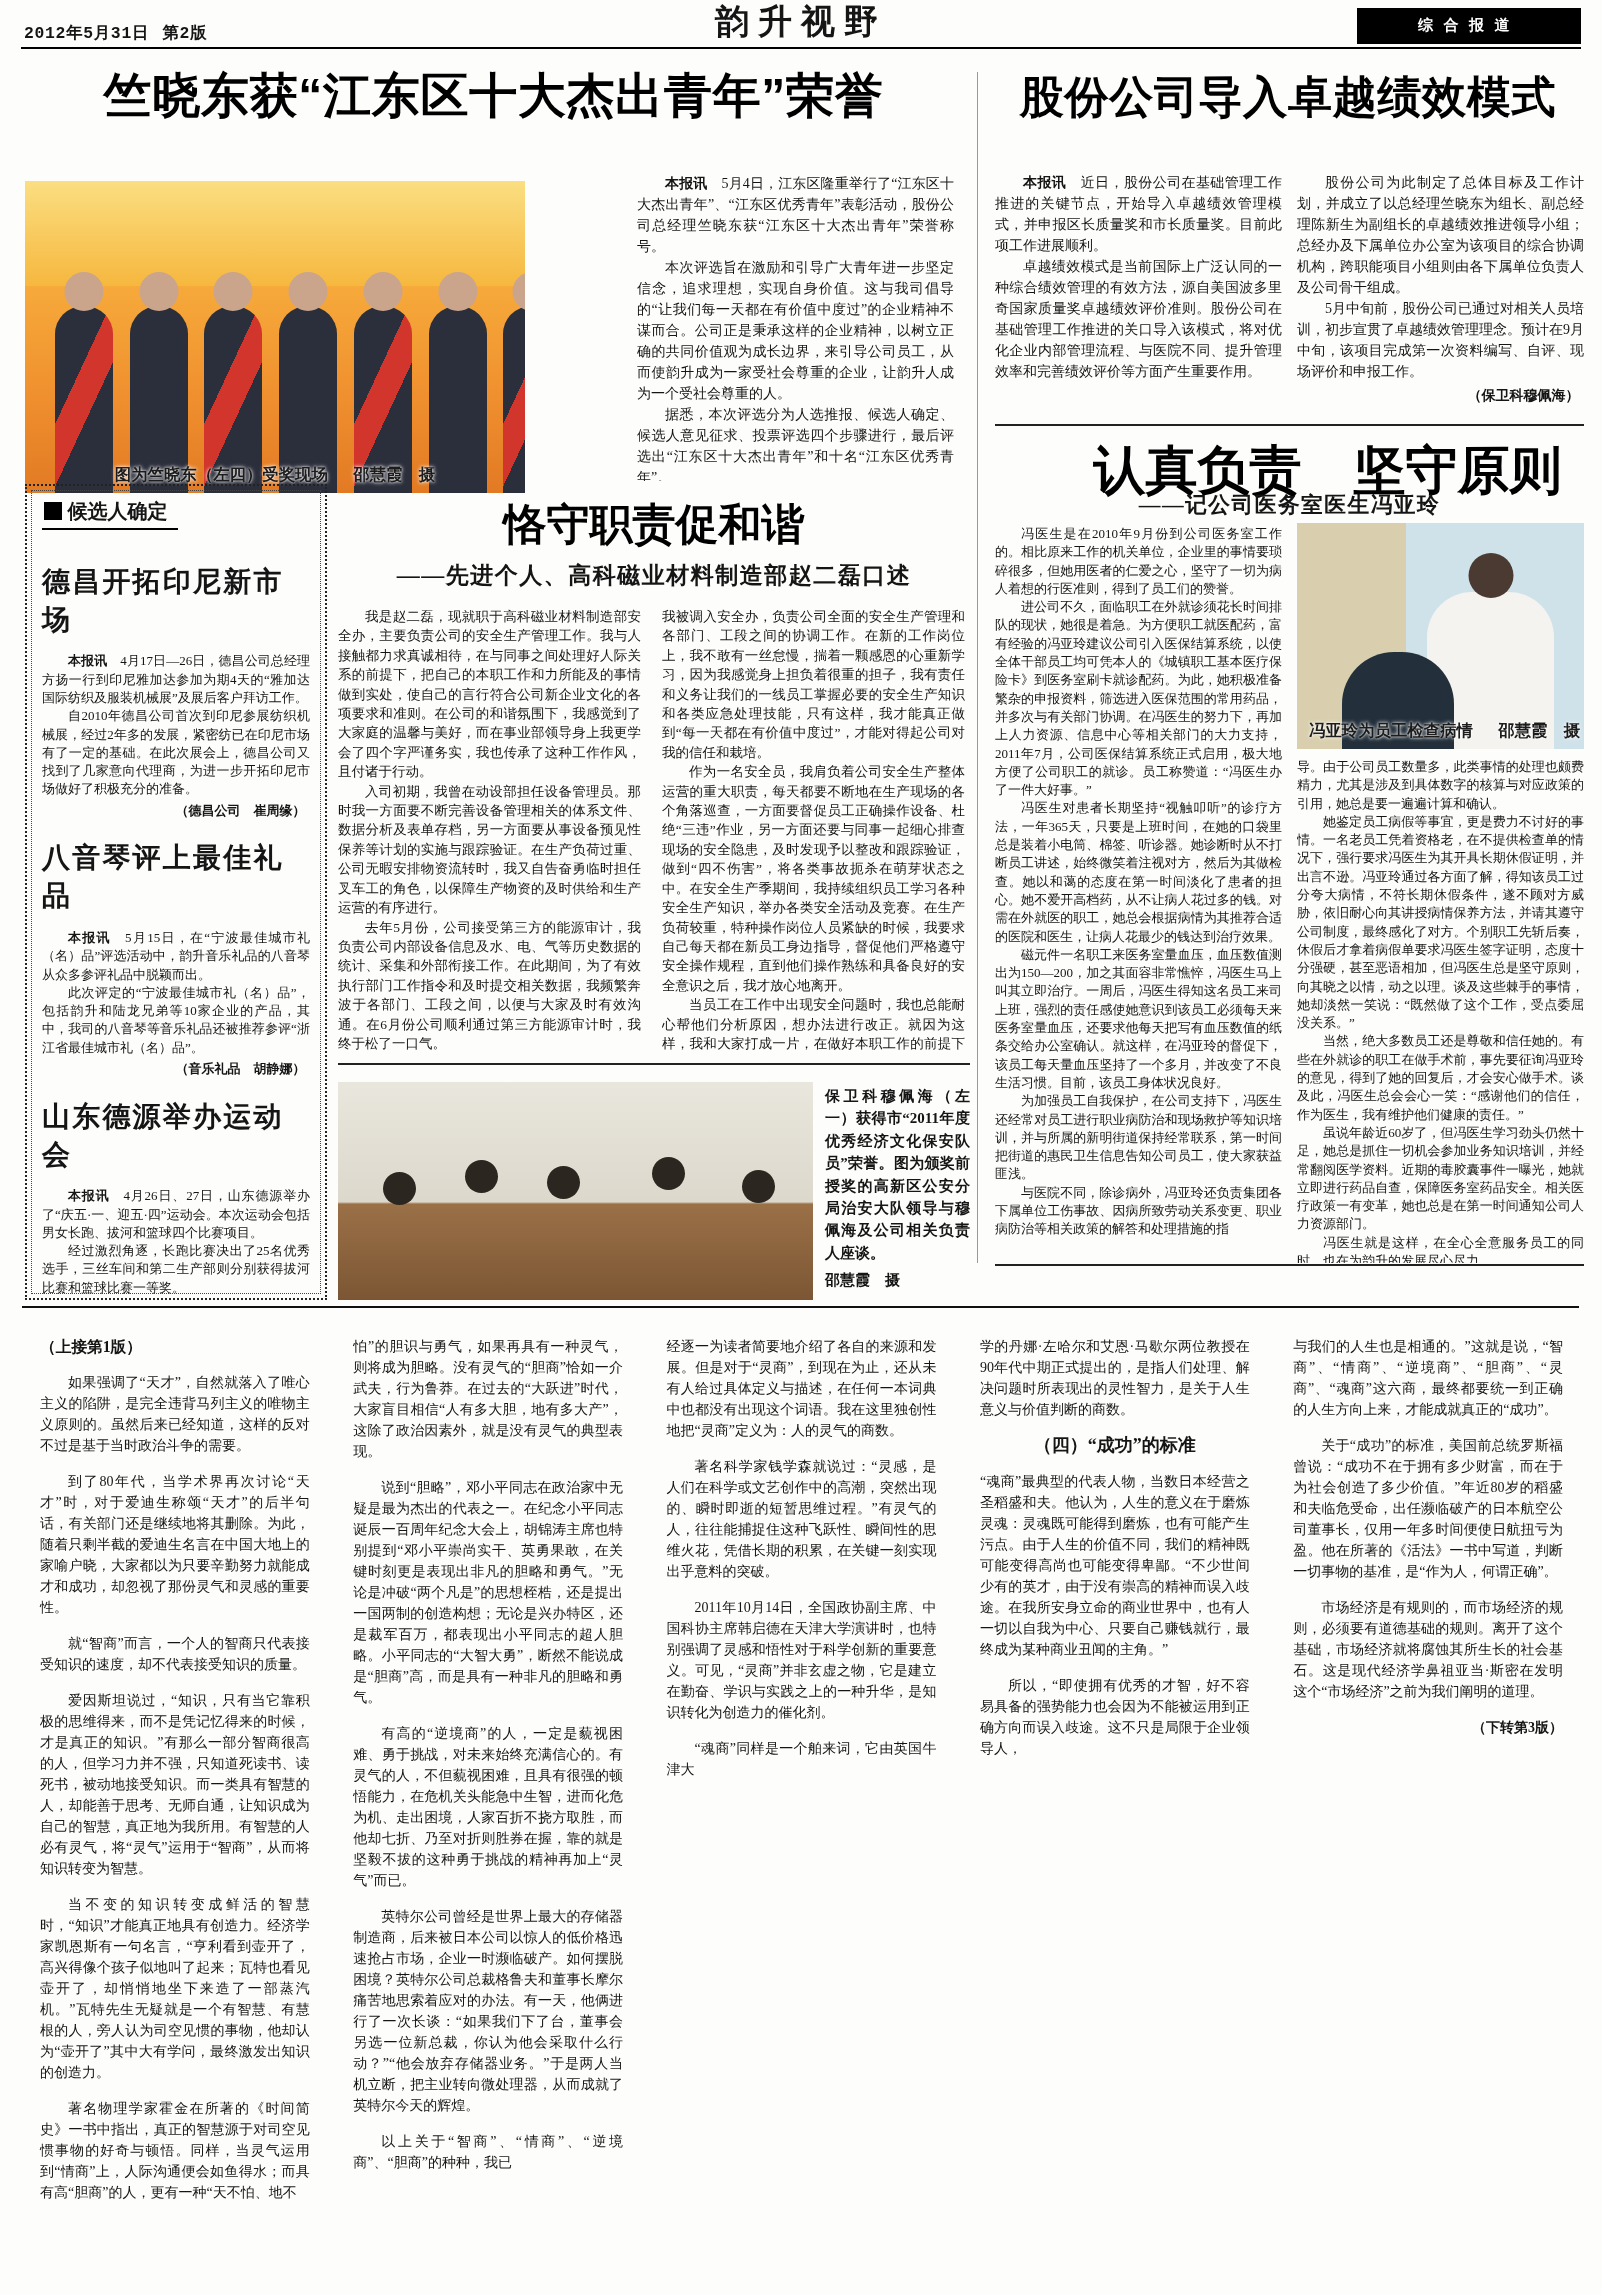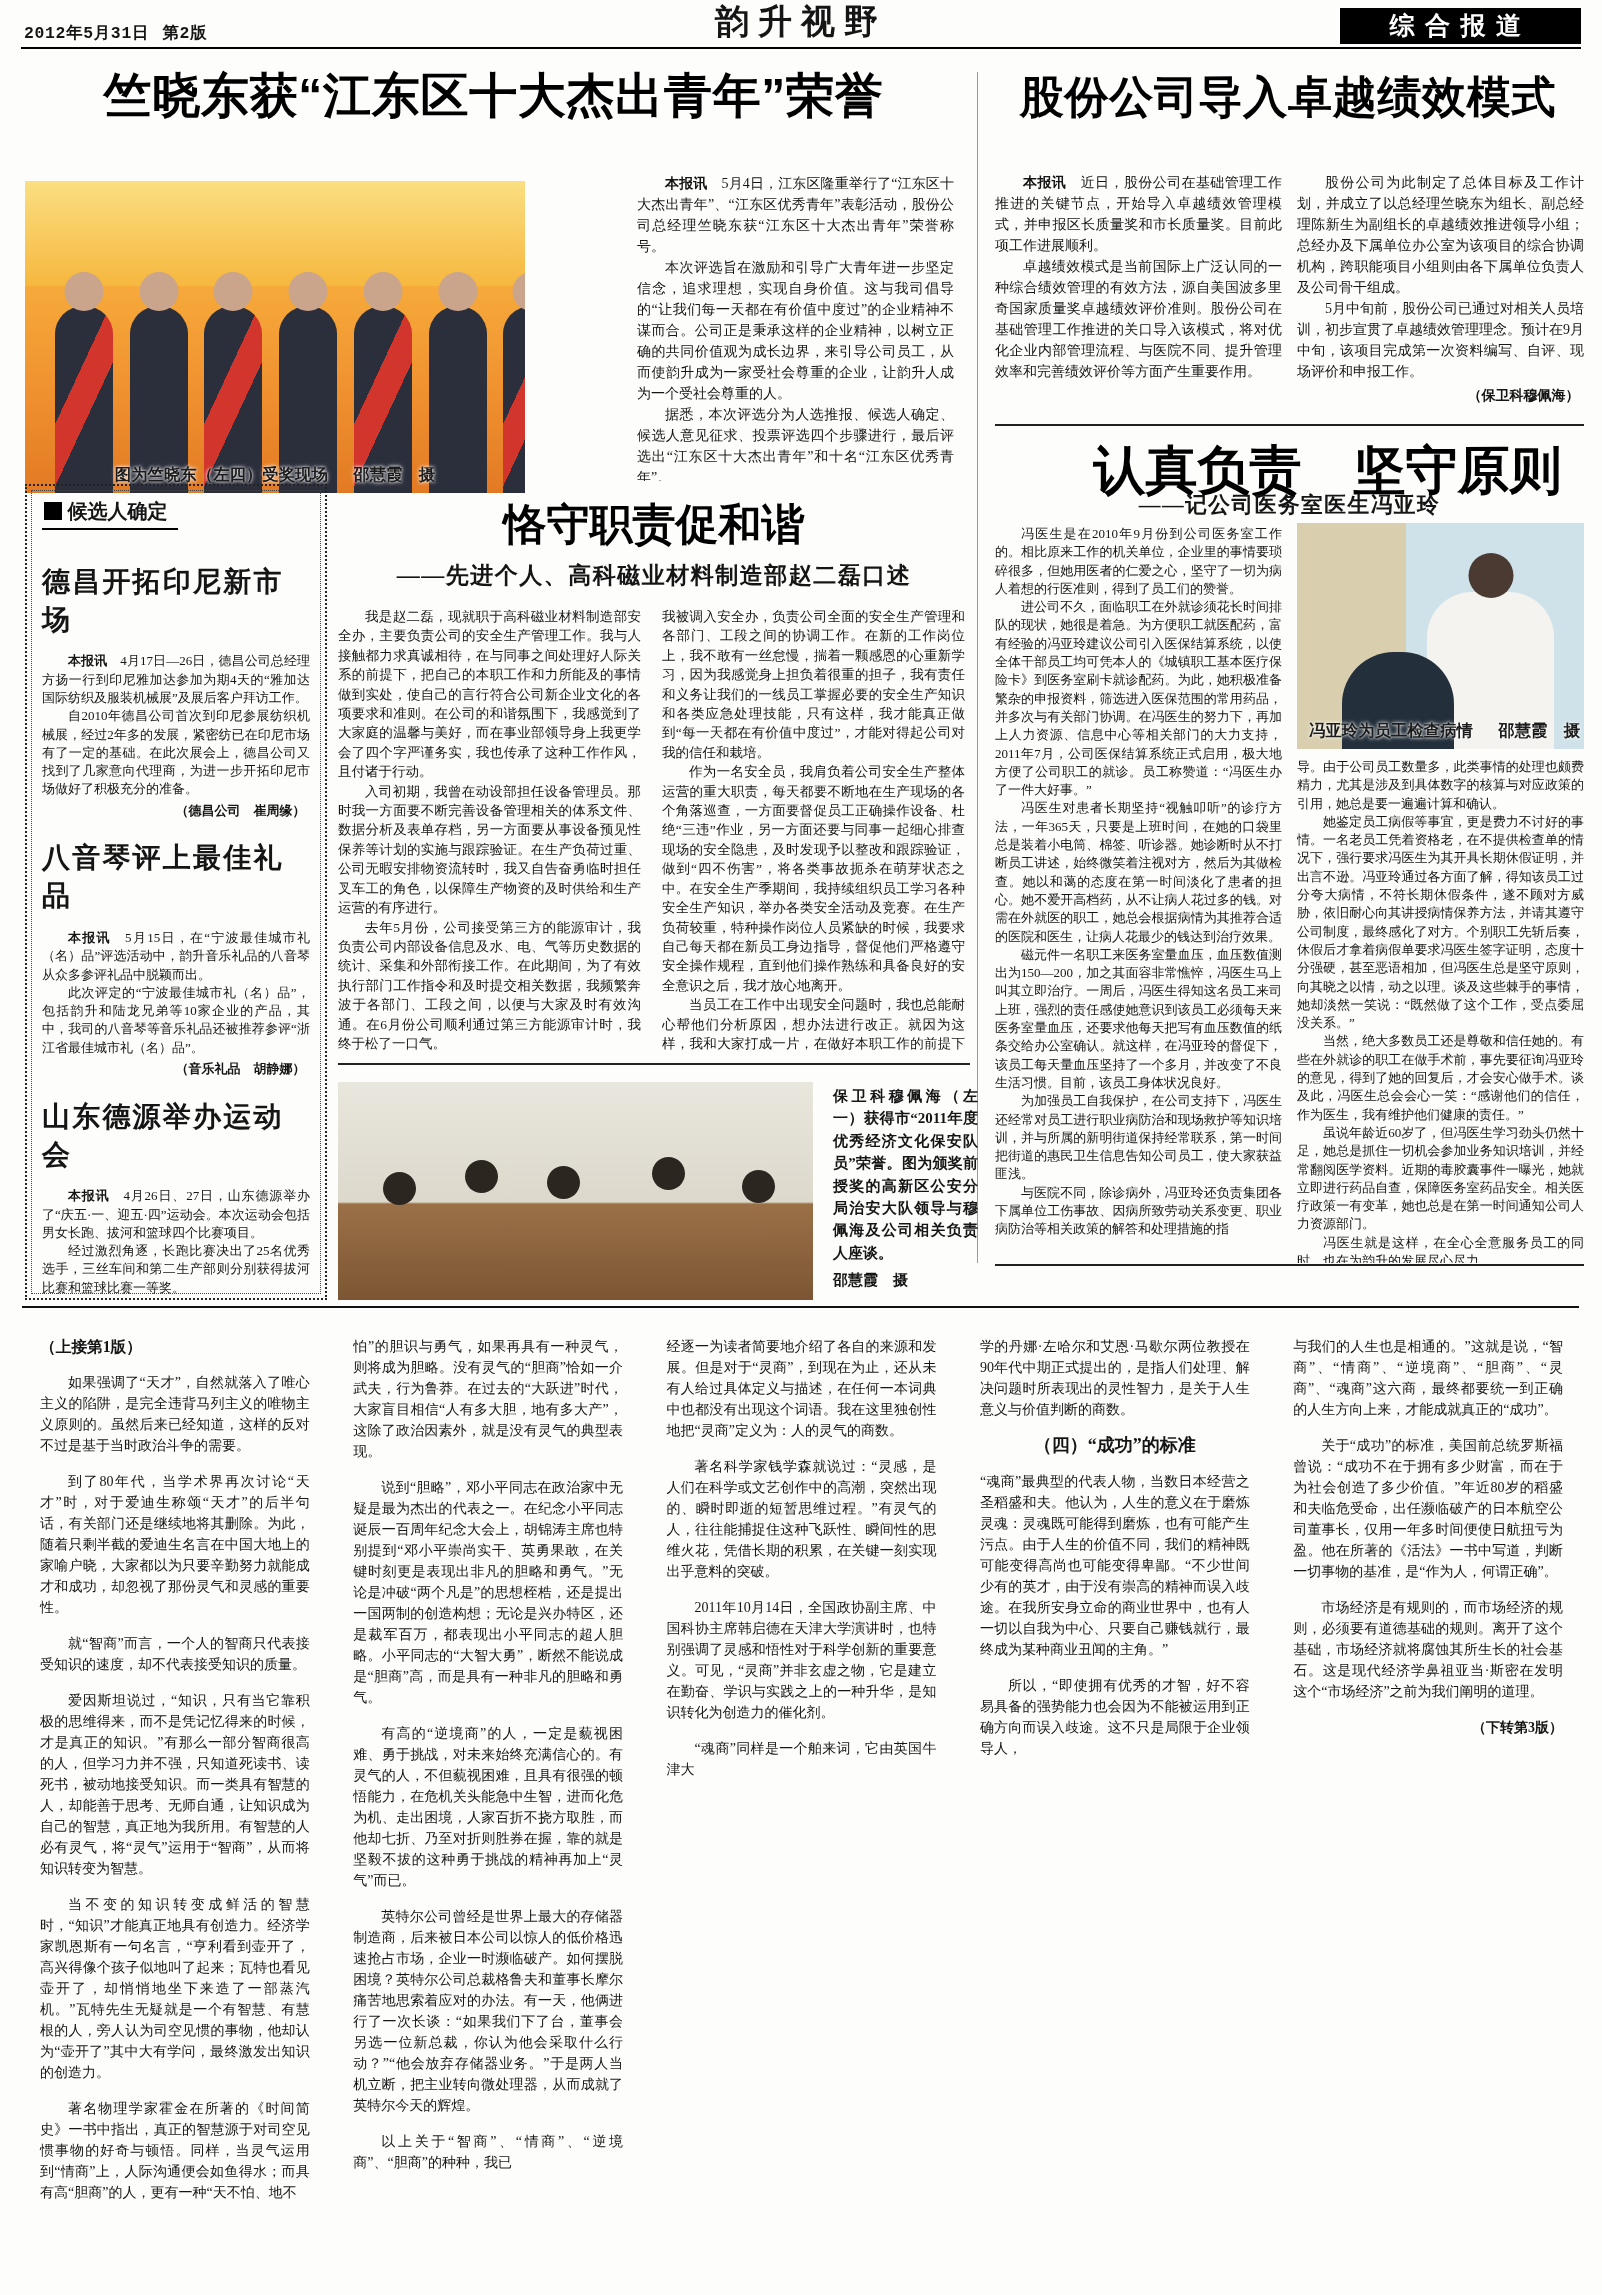--- a/index.html
+++ b/index.html
@@ -5,22 +5,22 @@
   html,body{margin:0;padding:0;background:#e9e7e2;}
   .page{position:relative;width:1602px;height:2295px;background:#fdfdfb;color:#151515;
         font-family:"Liberation Serif","DejaVu Serif",serif;overflow:hidden;}
   
   .hdr{position:absolute;left:21px;right:21px;top:7.5px;height:39px;border-bottom:2.2px solid #000;}
   .hdr-date{position:absolute;left:3px;bottom:3px;font-family:Liberation Mono, monospace;
             font-size:16.4px;font-weight:bold;letter-spacing:0.7px;}
   .hdr-date span{margin-right:13.5px;}
   .masthead{position:absolute;left:0;right:0;bottom:1.5px;text-align:center;
             font-family:"Liberation Sans",sans-serif;font-size:34px;font-weight:900;letter-spacing:9px;}
-  .badge{position:absolute;right:0;top:0;width:241px;height:36px;background:#000;color:#fff;
-         display:flex;align-items:center;justify-content:center;font-size:25px;font-weight:bold;
+  .badge{position:absolute;right:0;top:0;width:224px;height:36px;background:#000;color:#fff;
+         display:flex;align-items:center;justify-content:center;font-size:15px;font-weight:bold;
          letter-spacing:10.5px;font-family:"Liberation Serif",serif;}
   
   .headline{position:absolute;font-family:"Liberation Sans",sans-serif;font-weight:900;
             text-align:center;line-height:1.08;letter-spacing:0.7px;color:#000;}
   #hl-left{left:27px;top:70px;width:933px;font-size:48px;}
   #hl-right{left:992px;top:73px;width:592px;font-size:44px;}
   .art-title{position:absolute;font-family:"Liberation Sans",sans-serif;font-weight:900;
              text-align:center;color:#000;}
   .art-sub{position:absolute;text-align:center;font-weight:bold;font-size:21.7px;letter-spacing:1.5px;}
   
@@ -63,21 +63,21 @@
   #photo-doctor .cap{text-align:left;padding-left:12px;}
   
   .sidebar{position:absolute;left:25px;top:484px;width:302px;height:816px;
       border:2.2px dotted #222;padding:12px 15px;box-sizing:border-box;overflow:hidden;}
   .sidebar::after{content:"";position:absolute;inset:3.7px;border:0.7px dotted #444;pointer-events:none;}
   .sb-head{font-family:"Liberation Sans",sans-serif;font-weight:900;font-size:20px;
       border-bottom:2.2px solid #000;display:inline-block;padding:0 10.5px 3px 1.5px;margin-bottom:13.5px;}
   .sb-head .sq{display:inline-block;width:18px;height:18px;background:#000;vertical-align:-2.2px;margin-right:6px;}
   .sb-title{text-align:left;font-weight:bold;font-size:28px;letter-spacing:2.2px;margin:19.4px 0 13.5px;}
   
-  .side-cap{position:absolute;font-size:15px;line-height:22.4px;text-align:justify;font-weight:bold;margin-left:8px;}
+  .side-cap{position:absolute;font-size:15px;line-height:22.4px;text-align:justify;font-weight:bold;}
   .side-cap .credit{display:block;margin-top:4.5px;}
   
   .bottom{position:absolute;left:25px;top:1321px;width:1553px;height:962px;display:flex;gap:13.5px;}
   .bcol{flex:1 1 0;overflow:hidden;text-align:justify;font-size:14px;line-height:21px;}
   .bcol p{margin:15px;text-indent:2em;}
   .bcol.cont p:first-child{text-indent:0;}
   .cont-from{font-weight:bold;font-size:15.7px;text-indent:0 !important;margin-bottom:3px;}
   .sec-head{text-align:center;font-weight:bold;font-size:18px;margin:9px 0;text-indent:0 !important;}
   .cont-to{text-align:right;font-weight:bold;text-indent:0 !important;}
 </style>

